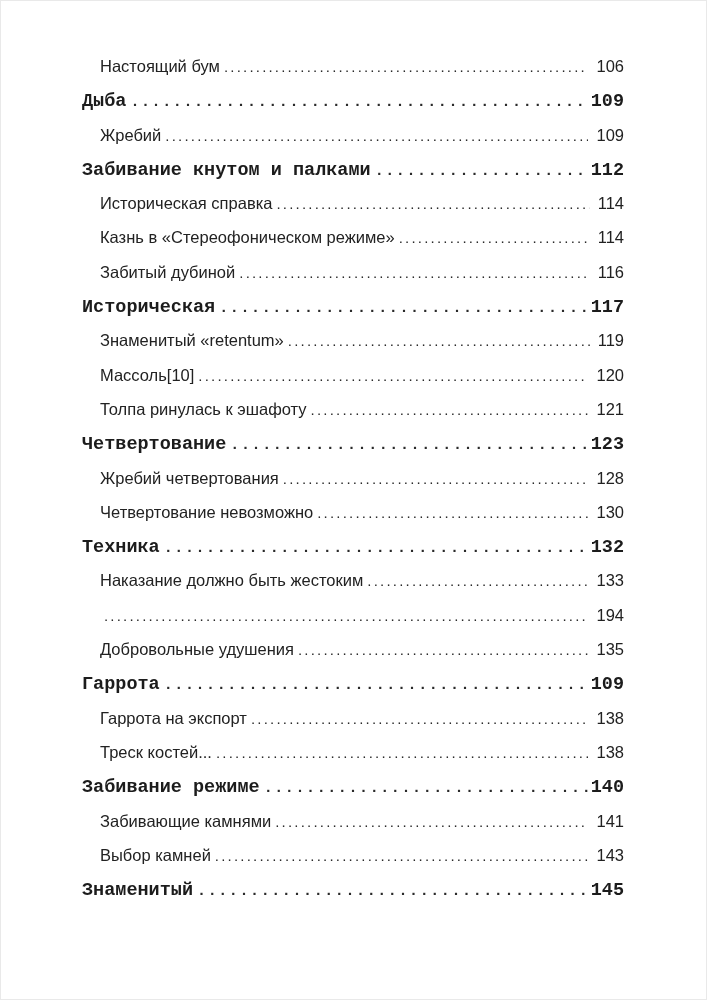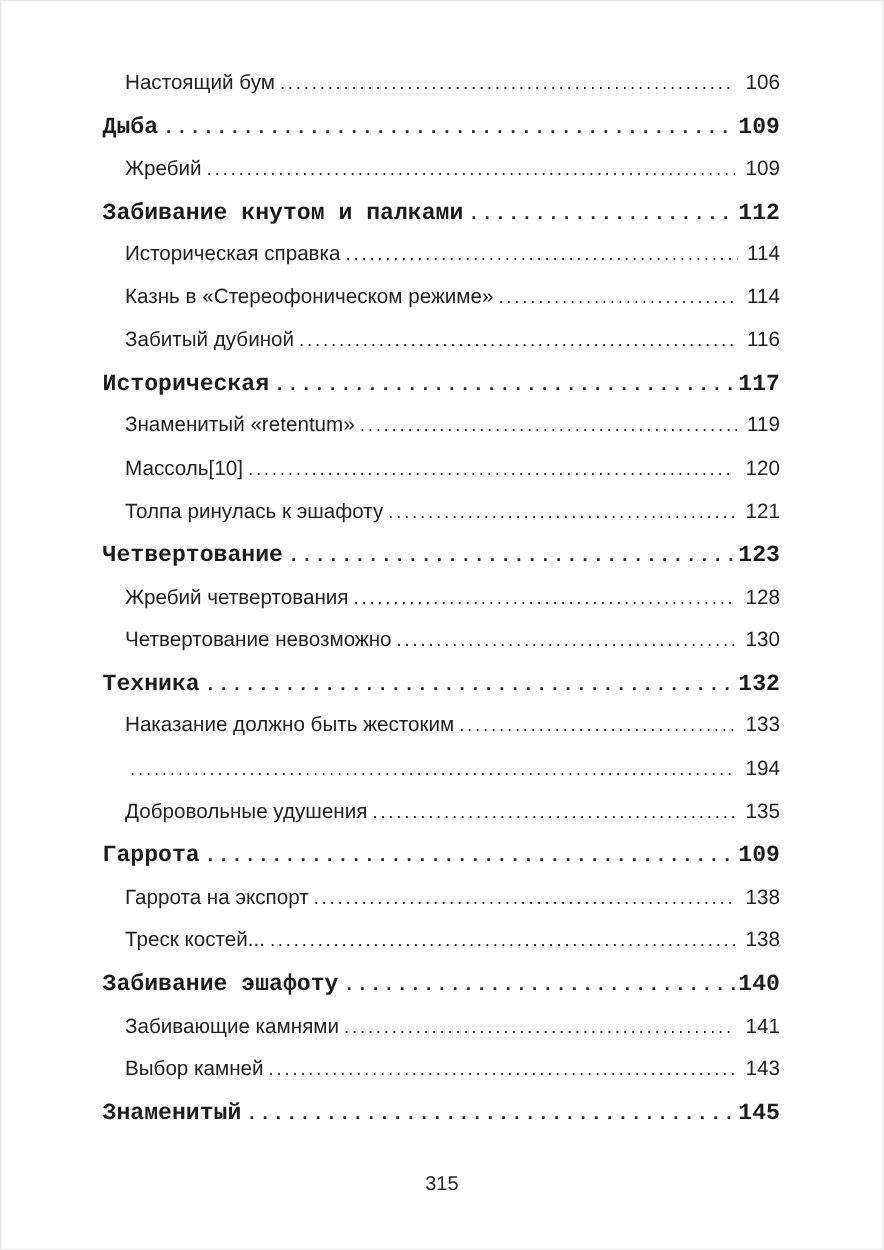--- a/index.html
+++ b/index.html
@@ -210,21 +210,21 @@
       <span class="pagenum">138</span>
     </div>
 
     <div class="toc-row lvl2">
       <span class="label">Треск костей...</span>
       <span class="dots"></span>
       <span class="pagenum">138</span>
     </div>
 
     <div class="toc-row lvl1">
-      <span class="label">Забивание эшафоту</span>
+      <span class="label">Забивание режиме</span>
       <span class="dots"></span>
       <span class="pagenum">140</span>
     </div>
 
     <div class="toc-row lvl2">
       <span class="label">Забивающие камнями</span>
       <span class="dots"></span>
       <span class="pagenum">141</span>
     </div>
 
@@ -234,15 +234,14 @@
       <span class="pagenum">143</span>
     </div>
 
     <div class="toc-row lvl1">
       <span class="label">Знаменитый</span>
       <span class="dots"></span>
       <span class="pagenum">145</span>
     </div>
   </div>
 
-  <div class="page-footer">315</div>
 
 </div>
 
 </body></html>

